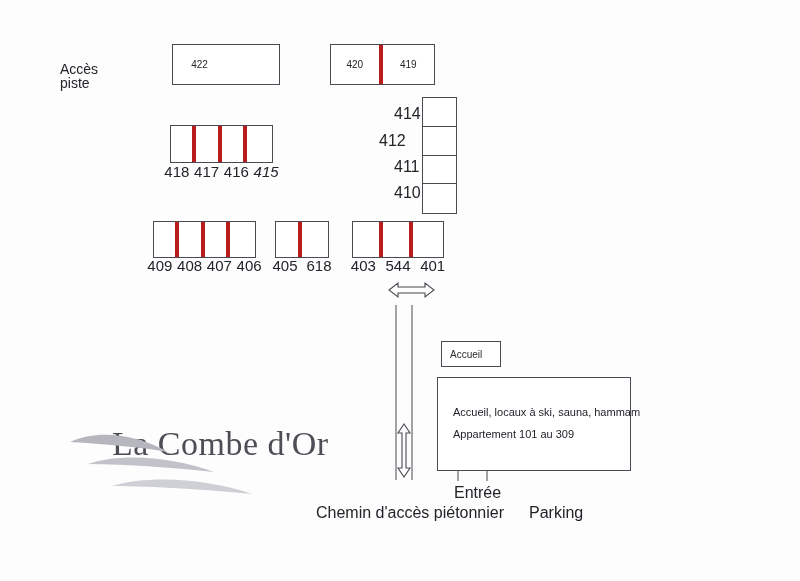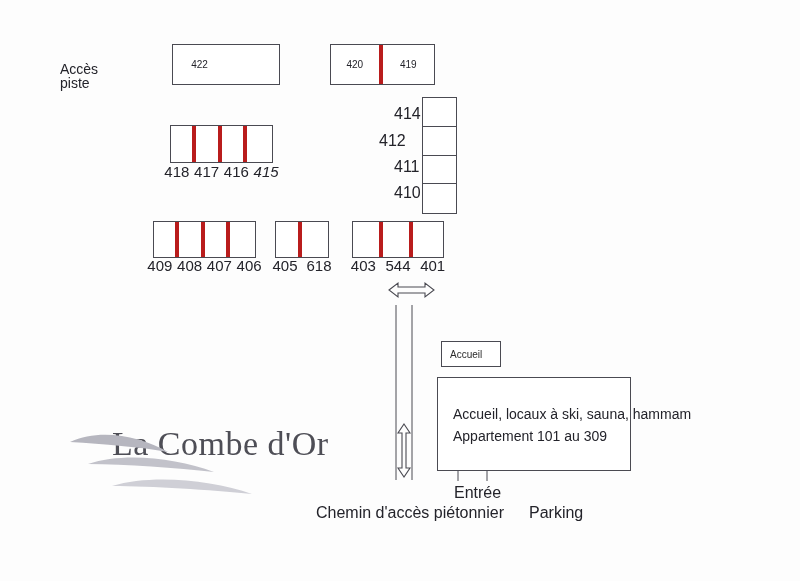--- a/index.html
+++ b/index.html
@@ -76,21 +76,21 @@
     text-align: right;
   }
   .box-outline {
     position: absolute;
     box-sizing: border-box;
     border: 1px solid #4a4a52;
     background: #ffffff;
   }
   .box-text {
     position: absolute;
-    font-size: 14px;
+    font-size: 11px;
     color: #23232a;
     white-space: nowrap;
   }
   .logo {
     position: absolute;
     font-family: "Liberation Serif", serif;
     font-size: 34px;
     color: #4e4e56;
     letter-spacing: 0.5px;
     white-space: nowrap;

